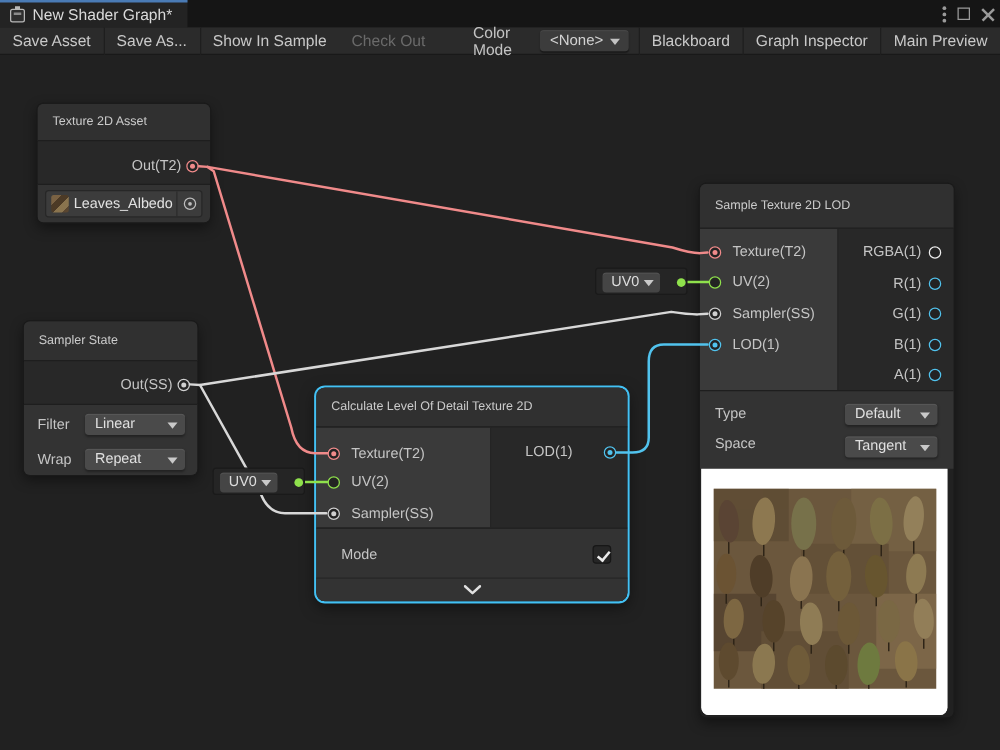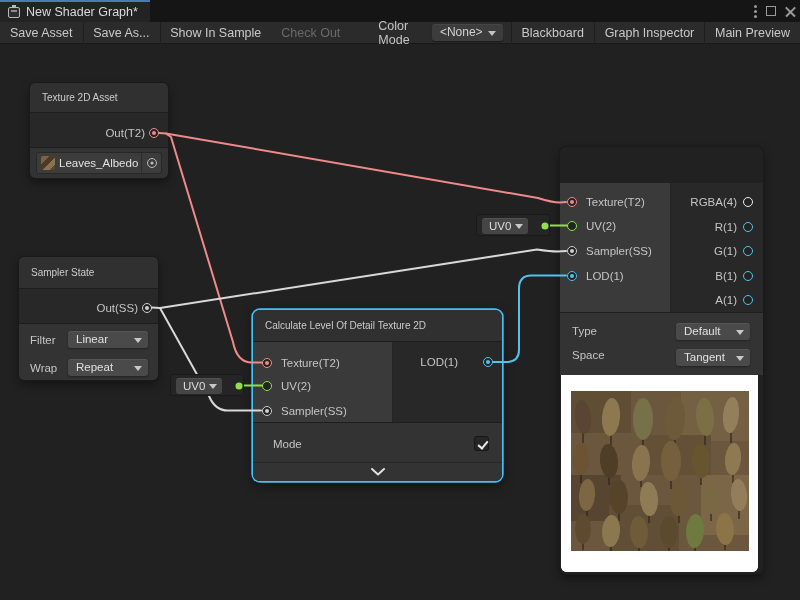--- a/index.html
+++ b/index.html
@@ -189,31 +189,34 @@
       </svg>
     </div>
   </div>
 
   <div class="node" style="left:560px; top:147px; width:203px; height:427px;">
     <div class="sec sec-light" style="left:0; top:36px; width:110px; height:129px;"></div>
     <div class="sec sec-dark" style="left:110px; top:36px; right:0; height:129px;"></div>
     <div class="divv" style="left:110px; top:36px; height:129px; bottom:auto;"></div>
     <div class="sec sec-mid" style="left:0; top:165px; right:0; height:63px;"></div>
     <div class="divh" style="top:165px;"></div>
+    <div class="nhead" style="height:36px;">
+      <span>Sample Texture 2D LOD</span>
+    </div>
 
     <span class="port p-red filled" style="left:12px; top:55px;"></span>
     <span class="plabel" style="left:26px; top:55px;">Texture(T2)</span>
     <span class="port p-green" style="left:12px; top:79px;"></span>
     <span class="plabel" style="left:26px; top:79px;">UV(2)</span>
     <span class="port p-gray filled" style="left:12px; top:104px;"></span>
     <span class="plabel" style="left:26px; top:104px;">Sampler(SS)</span>
     <span class="port p-cyan filled" style="left:12px; top:128.5px;"></span>
     <span class="plabel" style="left:26px; top:128.5px;">LOD(1)</span>
 
-    <span class="plabel r" style="right:26px; top:55px;">RGBA(4)</span>
+    <span class="plabel r" style="right:26px; top:55px;">RGBA(1)</span>
     <span class="port p-white" style="left:188px; top:55px;"></span>
     <span class="plabel r" style="right:26px; top:79.5px;">R(1)</span>
     <span class="port p-cyan" style="left:188px; top:79.5px;"></span>
     <span class="plabel r" style="right:26px; top:104px;">G(1)</span>
     <span class="port p-cyan" style="left:188px; top:104px;"></span>
     <span class="plabel r" style="right:26px; top:128.5px;">B(1)</span>
     <span class="port p-cyan" style="left:188px; top:128.5px;"></span>
     <span class="plabel r" style="right:26px; top:152.5px;">A(1)</span>
     <span class="port p-cyan" style="left:188px; top:152.5px;"></span>
 

